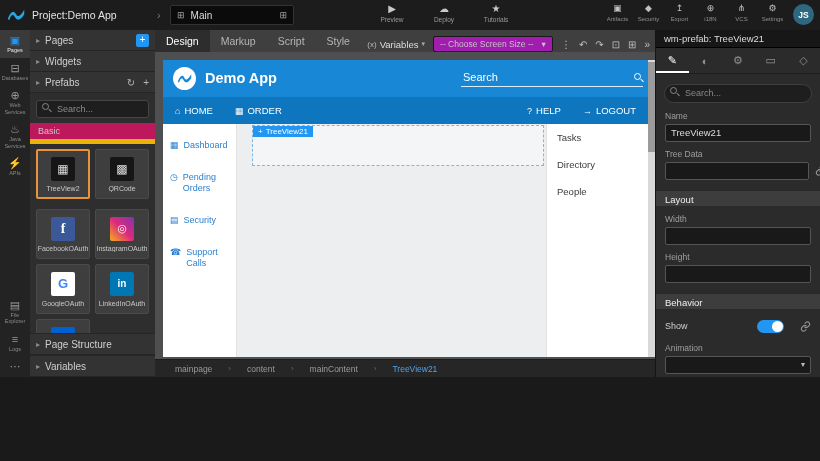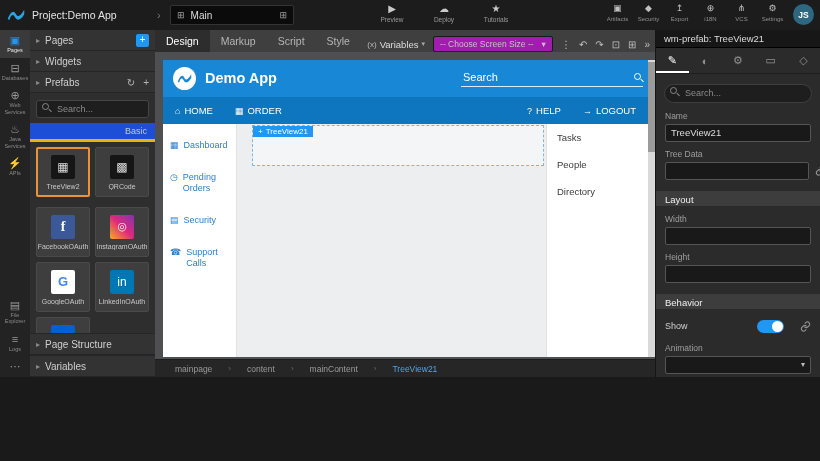--- a/index.html
+++ b/index.html
@@ -45,31 +45,31 @@
   .addbtn { margin-left:auto; width:13px; height:13px; background:#2196f3; border-radius:2px; color:#fff;
             font-size:10px; line-height:12px; text-align:center; cursor:pointer; }
   .mini { color:#b5b5b5; font-size:10px; cursor:pointer; }
   .mini.first { margin-left:auto; margin-right:8px; }
   .side-search { margin:5px 6px; position:relative; }
   .side-search input { width:100%; height:18px; background:#1e1e1e; border:1px solid #454545; border-radius:3px;
                        color:#bbb; font-size:9px; padding:0 6px 0 20px; outline:none; font-family:inherit; }
   .side-search input::placeholder { color:#8b8b8b; }
   .mag { width:7px; height:7px; border:1.4px solid #888; border-radius:50%; position:absolute; left:6px; top:5px; }
   .mag::after { content:''; position:absolute; width:4px; height:1.4px; background:#888; transform:rotate(45deg); right:-4px; bottom:-2px; }
-  .group-h { padding:3px 8px; font-size:9px; color:#c7c7c7; background:#1d4ed8; border-bottom:3px solid #eab308;text-align:right; }
+  .group-h { padding:3px 8px; font-size:9px; color:#c7c7c7; background:#be185d; border-bottom:5px solid #eab308; }
   .tiles { display:grid; grid-template-columns:1fr 1fr; gap:5px; padding:5px 6px; }
   .tile { background:#3e3e3e; border:1px solid #4a4a4a; border-radius:2px; height:50px; display:flex; flex-direction:column;
           align-items:center; justify-content:center; gap:4px; cursor:pointer; }
   .tile.selected { border:2px solid #e8943a; }
   .ticon { width:24px; height:24px; display:flex; align-items:center; justify-content:center; font-size:12px; border-radius:2px; }
   .ticon.dark { background:#161616; color:#ddd; }
   .ticon.fb { background:#3b5998; color:#fff; font-weight:bold; font-family:"Liberation Serif", serif; font-size:14px; }
   .ticon.ig { background:linear-gradient(45deg,#f5af19,#dd2a7b,#8134af); color:#fff; font-size:11px; }
   .ticon.gg { background:#fff; color:#4285f4; font-weight:bold; font-size:13px; }
-  .ticon.li { background:#0077b5; color:#fff; font-weight:normal; font-size:12px; }
+  .ticon.li { background:#0077b5; color:#fff; font-weight:bold; font-size:10px; }
   .ticon.bx { background:#0061d5; color:#fff; font-weight:bold; font-size:7px; }
   .ticon.yt { background:#e62117; color:#fff; border-radius:5px; font-size:9px; }
   .tlbl { font-size:7px; color:#c9c9c9; max-width:52px; overflow:hidden; white-space:nowrap; text-overflow:ellipsis; }
   .side-bottom { position:absolute; bottom:0; left:0; right:0; }
   .side-bottom .side-row { height:22px; border-top:1px solid #262626; }
 
   
   .editor { position:absolute; top:30px; left:155px; width:500px; bottom:0; background:#4d4f51; }
   .tabbar { position:absolute; top:0; left:0; right:0; height:22px; background:#3f3f3f; display:flex; align-items:flex-end; }
   .tab { padding:0 11px; line-height:22px; font-size:10.5px; color:#b5b5b5; cursor:pointer; }
@@ -390,22 +390,22 @@
         <div class="cv-main">
           <div class="widget-sel">
             <div class="wtag">
               <span>+</span>
               <span>TreeView21</span>
             </div>
           </div>
         </div>
         <div class="cv-right">
           <div class="cv-right-item">Tasks</div>
+          <div class="cv-right-item">Directory</div>
           <div class="cv-right-item">People</div>
-          <div class="cv-right-item">Directory</div>
         </div>
       </div>
     </div>
 
     <div class="cv-scroll">
       <div class="thumb"></div>
     </div>
 
     <div class="crumbs">
       <span class="crumb">mainpage</span>

